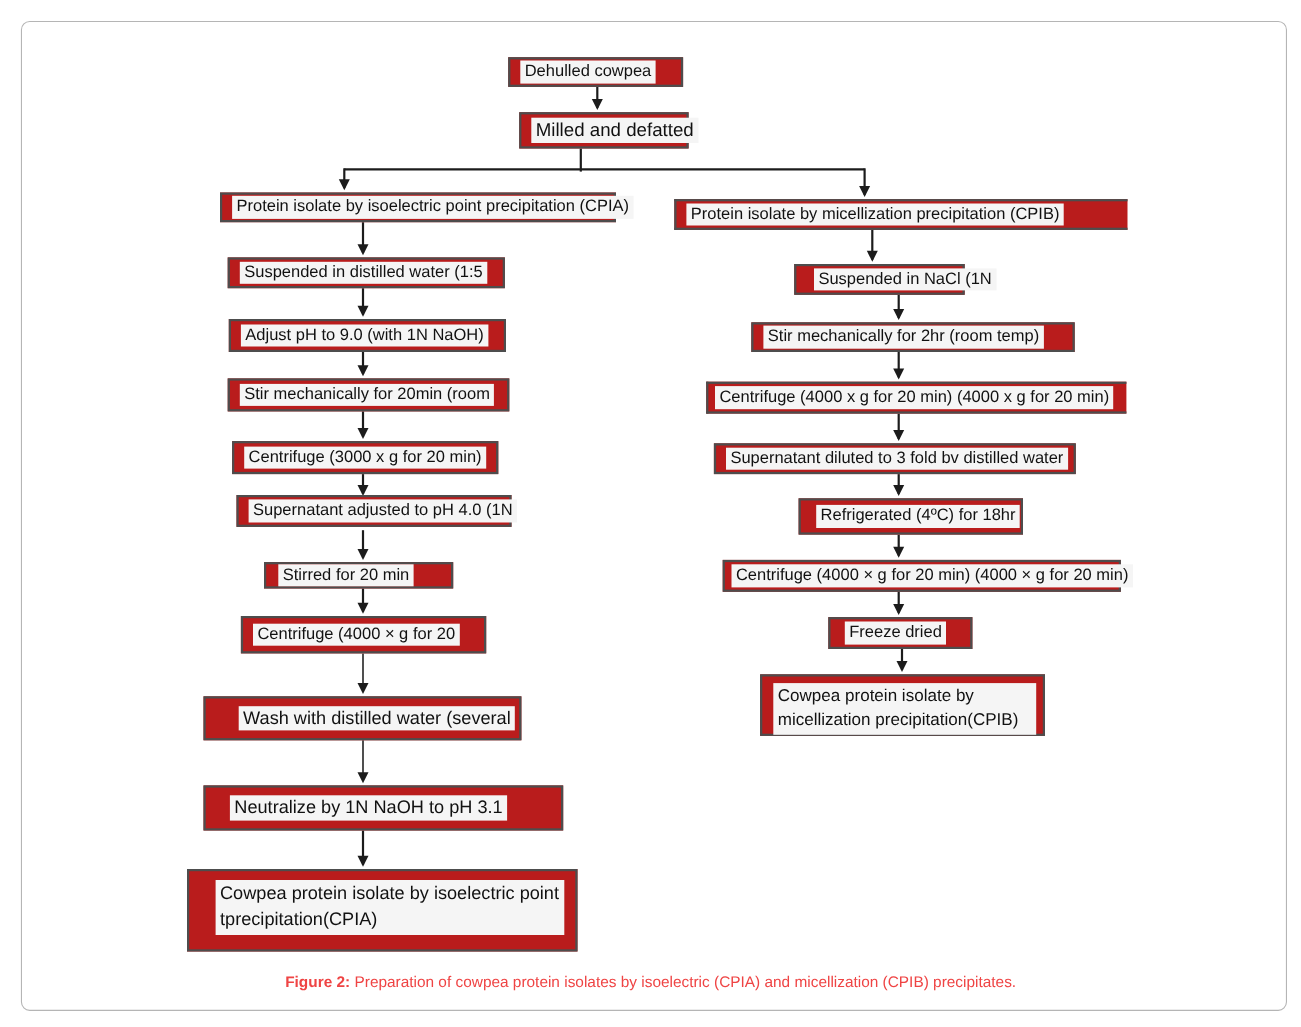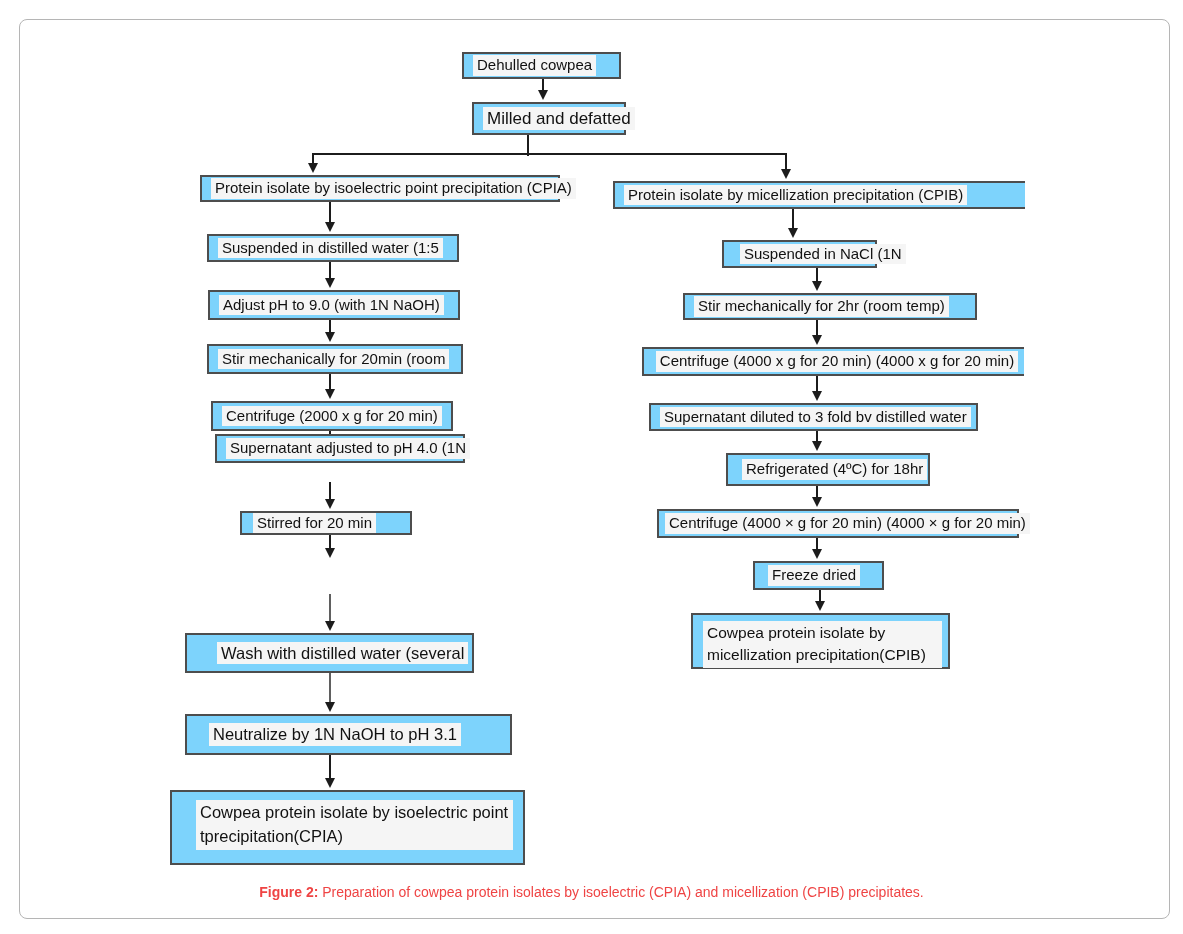--- a/index.html
+++ b/index.html
@@ -37,21 +37,21 @@
   svg.connectors line {
     stroke: #1c1c1c;
     stroke-width: 2;
   }
   svg.connectors line.thin {
     stroke-width: 1.4;
   }
   .node {
     position: absolute;
     box-sizing: border-box;
-    background: #7dd3fc;
+    background: #b91c1c;
     border: 2px solid #4d4d4d;
     display: flex;
     align-items: center;
     font-size: 15px;
     line-height: 1.25;
     white-space: nowrap;
     padding-left: 9px;
   }
   .node .t {
     background: #f5f5f5;
@@ -70,31 +70,31 @@
     line-height: 1.45;
   }
   
   #n-dehulled { left: 462px; top: 52px;  width: 159px; height: 27px; }
   #n-milled   { left: 472px; top: 102px; width: 154px; height: 33px; font-size: 17px; }
   #n-lheader  { left: 200px; top: 175px; width: 360px; height: 27px; }
   #n-l0 { left: 207px; top: 234px; width: 252px; height: 28px; }
   #n-l1 { left: 208px; top: 290px; width: 252px; height: 30px; }
   #n-l2 { left: 207px; top: 344px; width: 256px; height: 30px; }
   #n-l3 { left: 211px; top: 401px; width: 242px; height: 30px; }
-  #n-l4 { left: 215px; top: 434px; width: 250px; height: 29px; }
+  #n-l4 { left: 215px; top: 450px; width: 250px; height: 29px; }
   #n-l5 { left: 240px; top: 511px; width: 172px; height: 24px; padding-left: 11px; }
   #n-l6 { left: 219px; top: 560px; width: 223px; height: 34px; }
   #n-l7 { left: 185px; top: 633px; width: 289px; height: 40px; padding-left: 30px; }
   #n-l8 { left: 185px; top: 714px; width: 327px; height: 41px; padding-left: 22px; }
   #n-lresult { left: 170px; top: 790px; width: 355px; height: 75px;
                font-size: 16.5px; padding: 8px 10px 0 24px; }
   #n-rheader { left: 613px; top: 181px; width: 412px; height: 28px; }
   #n-r0 { left: 722px; top: 240px; width: 155px; height: 28px; padding-left: 16px; }
   #n-r1 { left: 683px; top: 293px; width: 294px; height: 27px; text-align: center; }
-  #n-r2 { left: 642px; top: 347px; width: 382px; height: 29px; padding-left: 6px; justify-content: center; }
+  #n-r2 { left: 642px; top: 347px; width: 382px; height: 29px; padding-left: 6px; }
   #n-r3 { left: 649px; top: 403px; width: 329px; height: 28px; }
   #n-r4 { left: 726px; top: 453px; width: 204px; height: 33px; padding-left: 14px; }
   #n-r5 { left: 657px; top: 509px; width: 362px; height: 29px; padding-left: 6px; }
   #n-r6 { left: 753px; top: 561px; width: 131px; height: 29px; padding-left: 13px; }
   #n-rresult { left: 691px; top: 613px; width: 259px; height: 56px;
                font-size: 15.5px; padding: 6px 6px 0 10px; }
   .caption {
     position: absolute;
     left: 0;
     top: 884px;
@@ -162,27 +162,30 @@
   <div class="node" id="n-l0">
     <span class="t">Suspended in distilled water (1:5</span>
   </div>
   <div class="node" id="n-l1">
     <span class="t">Adjust pH to 9.0 (with 1N NaOH)</span>
   </div>
   <div class="node" id="n-l2">
     <span class="t">Stir mechanically for 20min (room</span>
   </div>
   <div class="node" id="n-l3">
-    <span class="t">Centrifuge (2000 x g for 20 min)</span>
+    <span class="t">Centrifuge (3000 x g for 20 min)</span>
   </div>
   <div class="node" id="n-l4">
     <span class="t">Supernatant adjusted to pH 4.0 (1N</span>
   </div>
   <div class="node" id="n-l5">
     <span class="t">Stirred for 20 min</span>
+  </div>
+  <div class="node" id="n-l6">
+    <span class="t">Centrifuge (4000 × g for 20</span>
   </div>
   <div class="node big" id="n-l7">
     <span class="t">Wash with distilled water (several</span>
   </div>
   <div class="node big" id="n-l8">
     <span class="t">Neutralize by 1N NaOH to pH 3.1</span>
   </div>
   <div class="node big result" id="n-lresult">
     <span class="t">Cowpea protein isolate by isoelectric point tprecipitation(CPIA)</span>
   </div>

